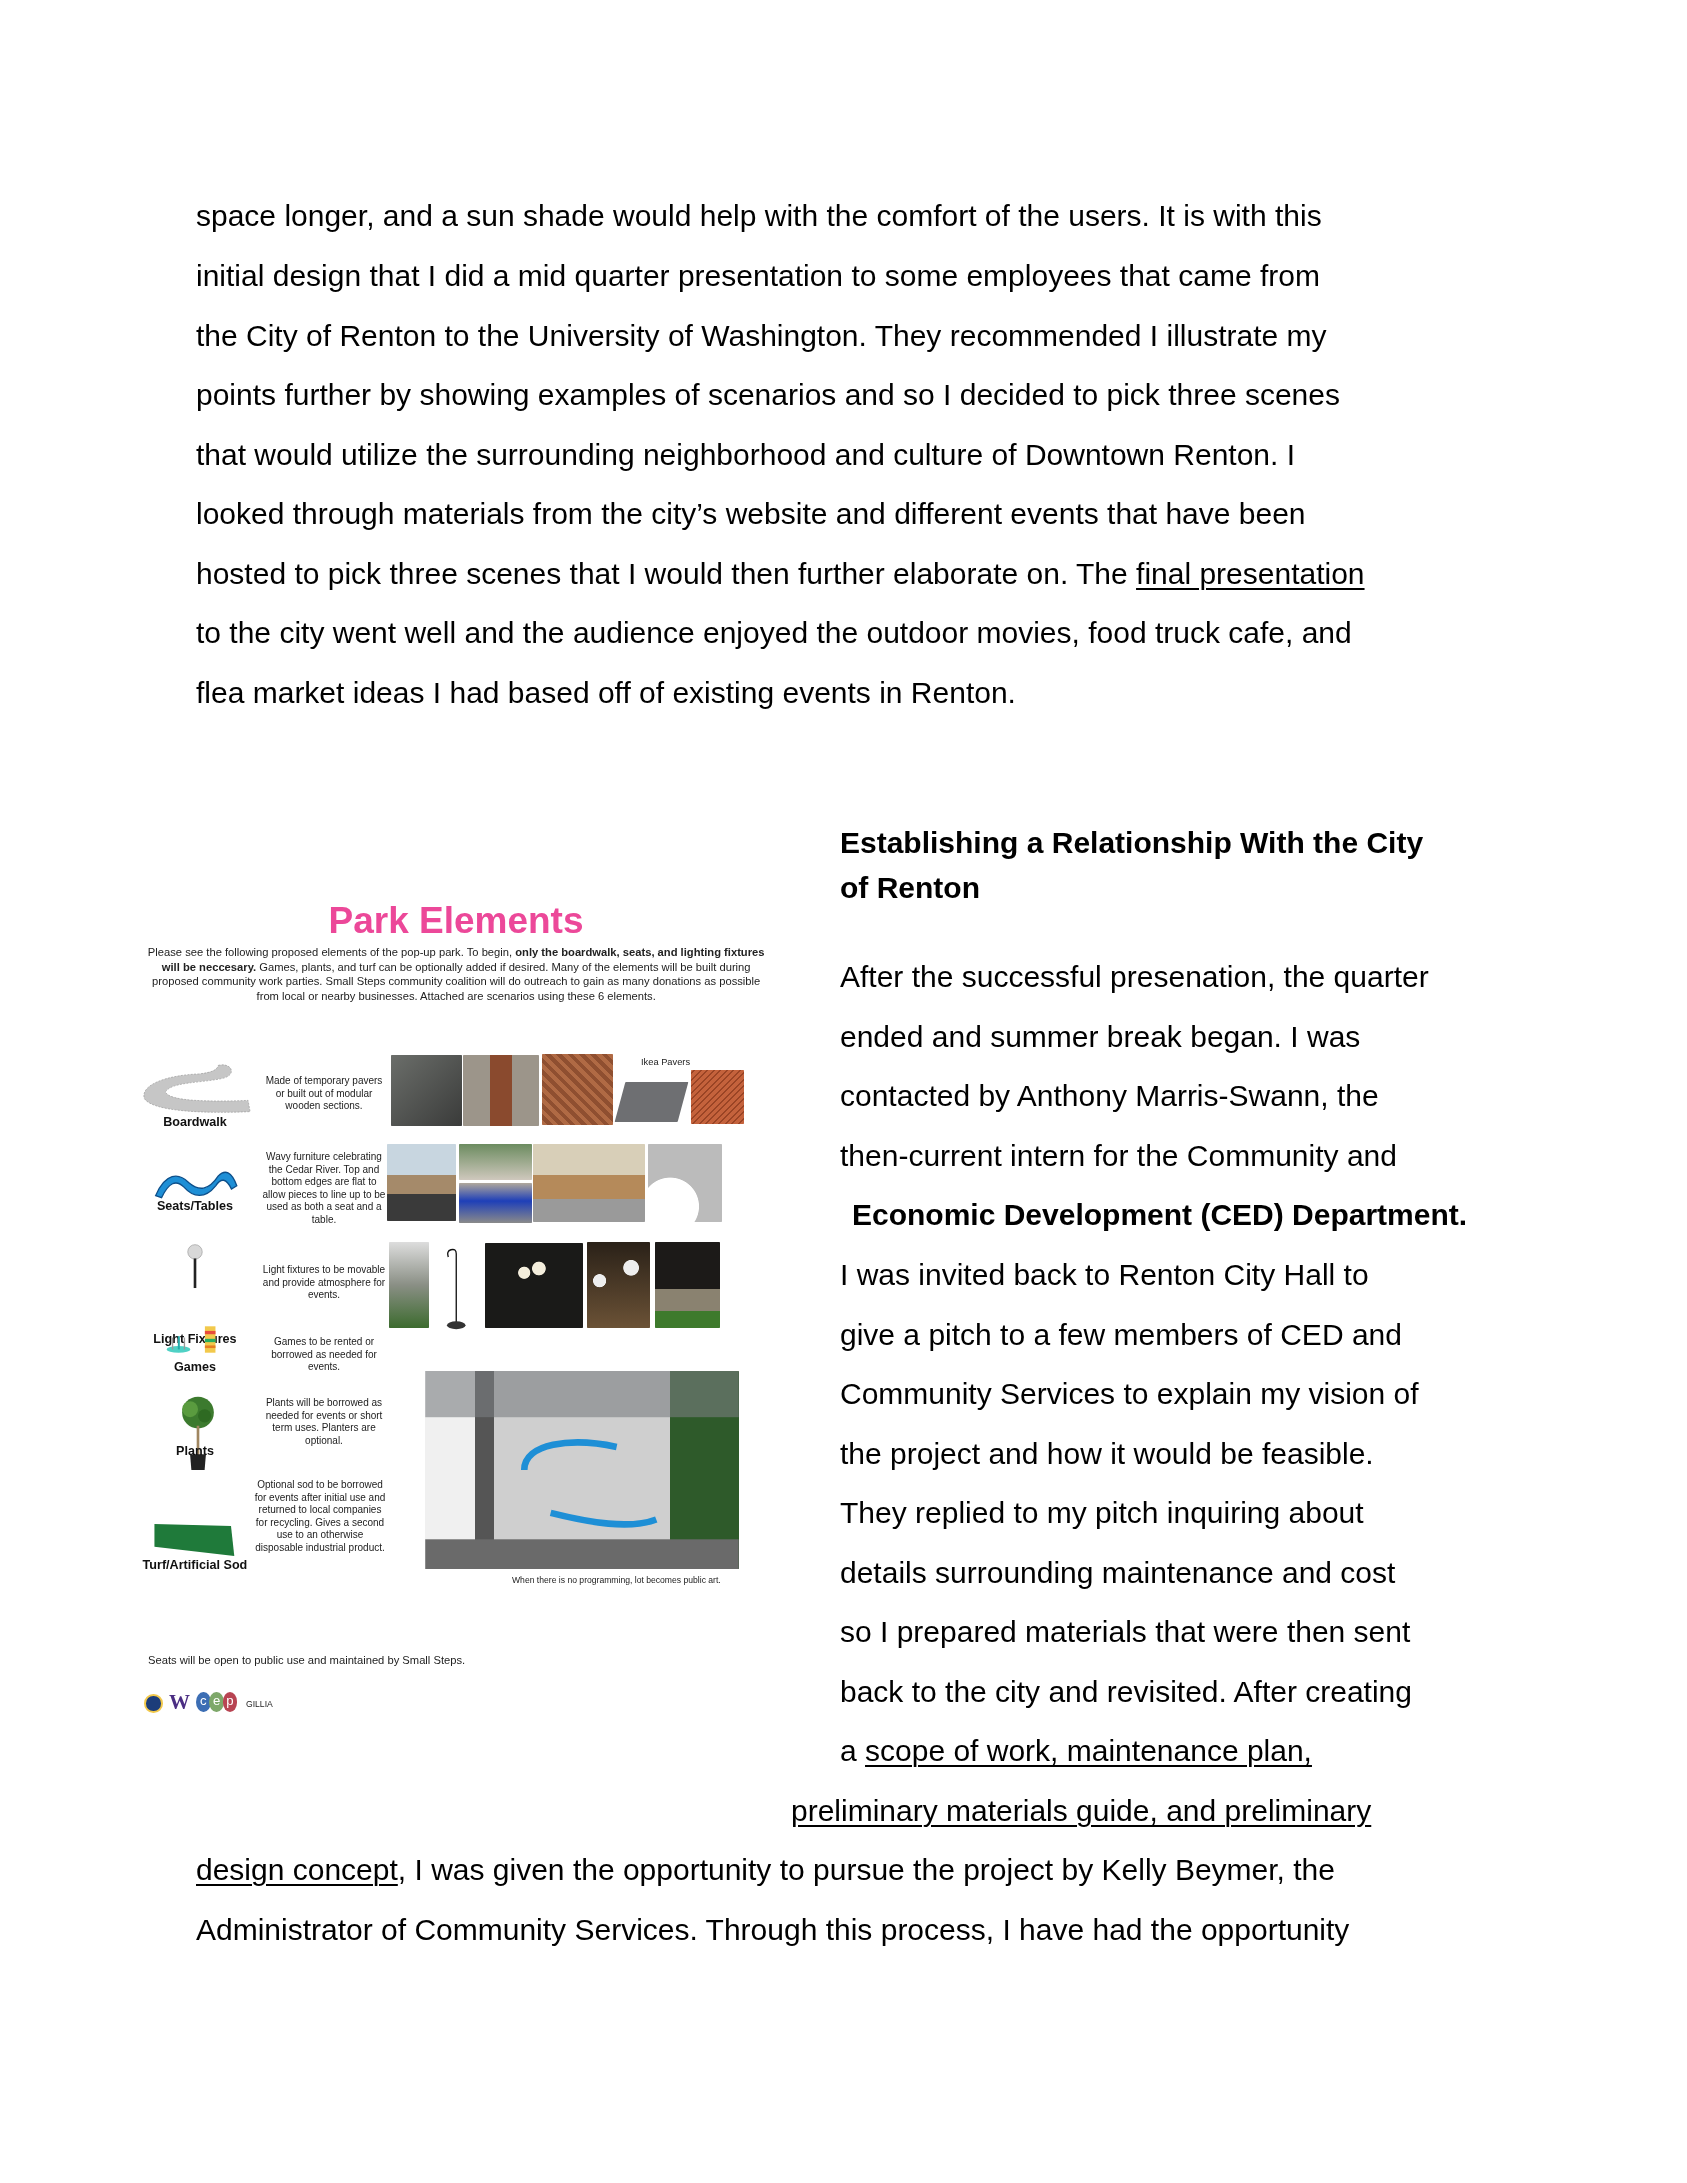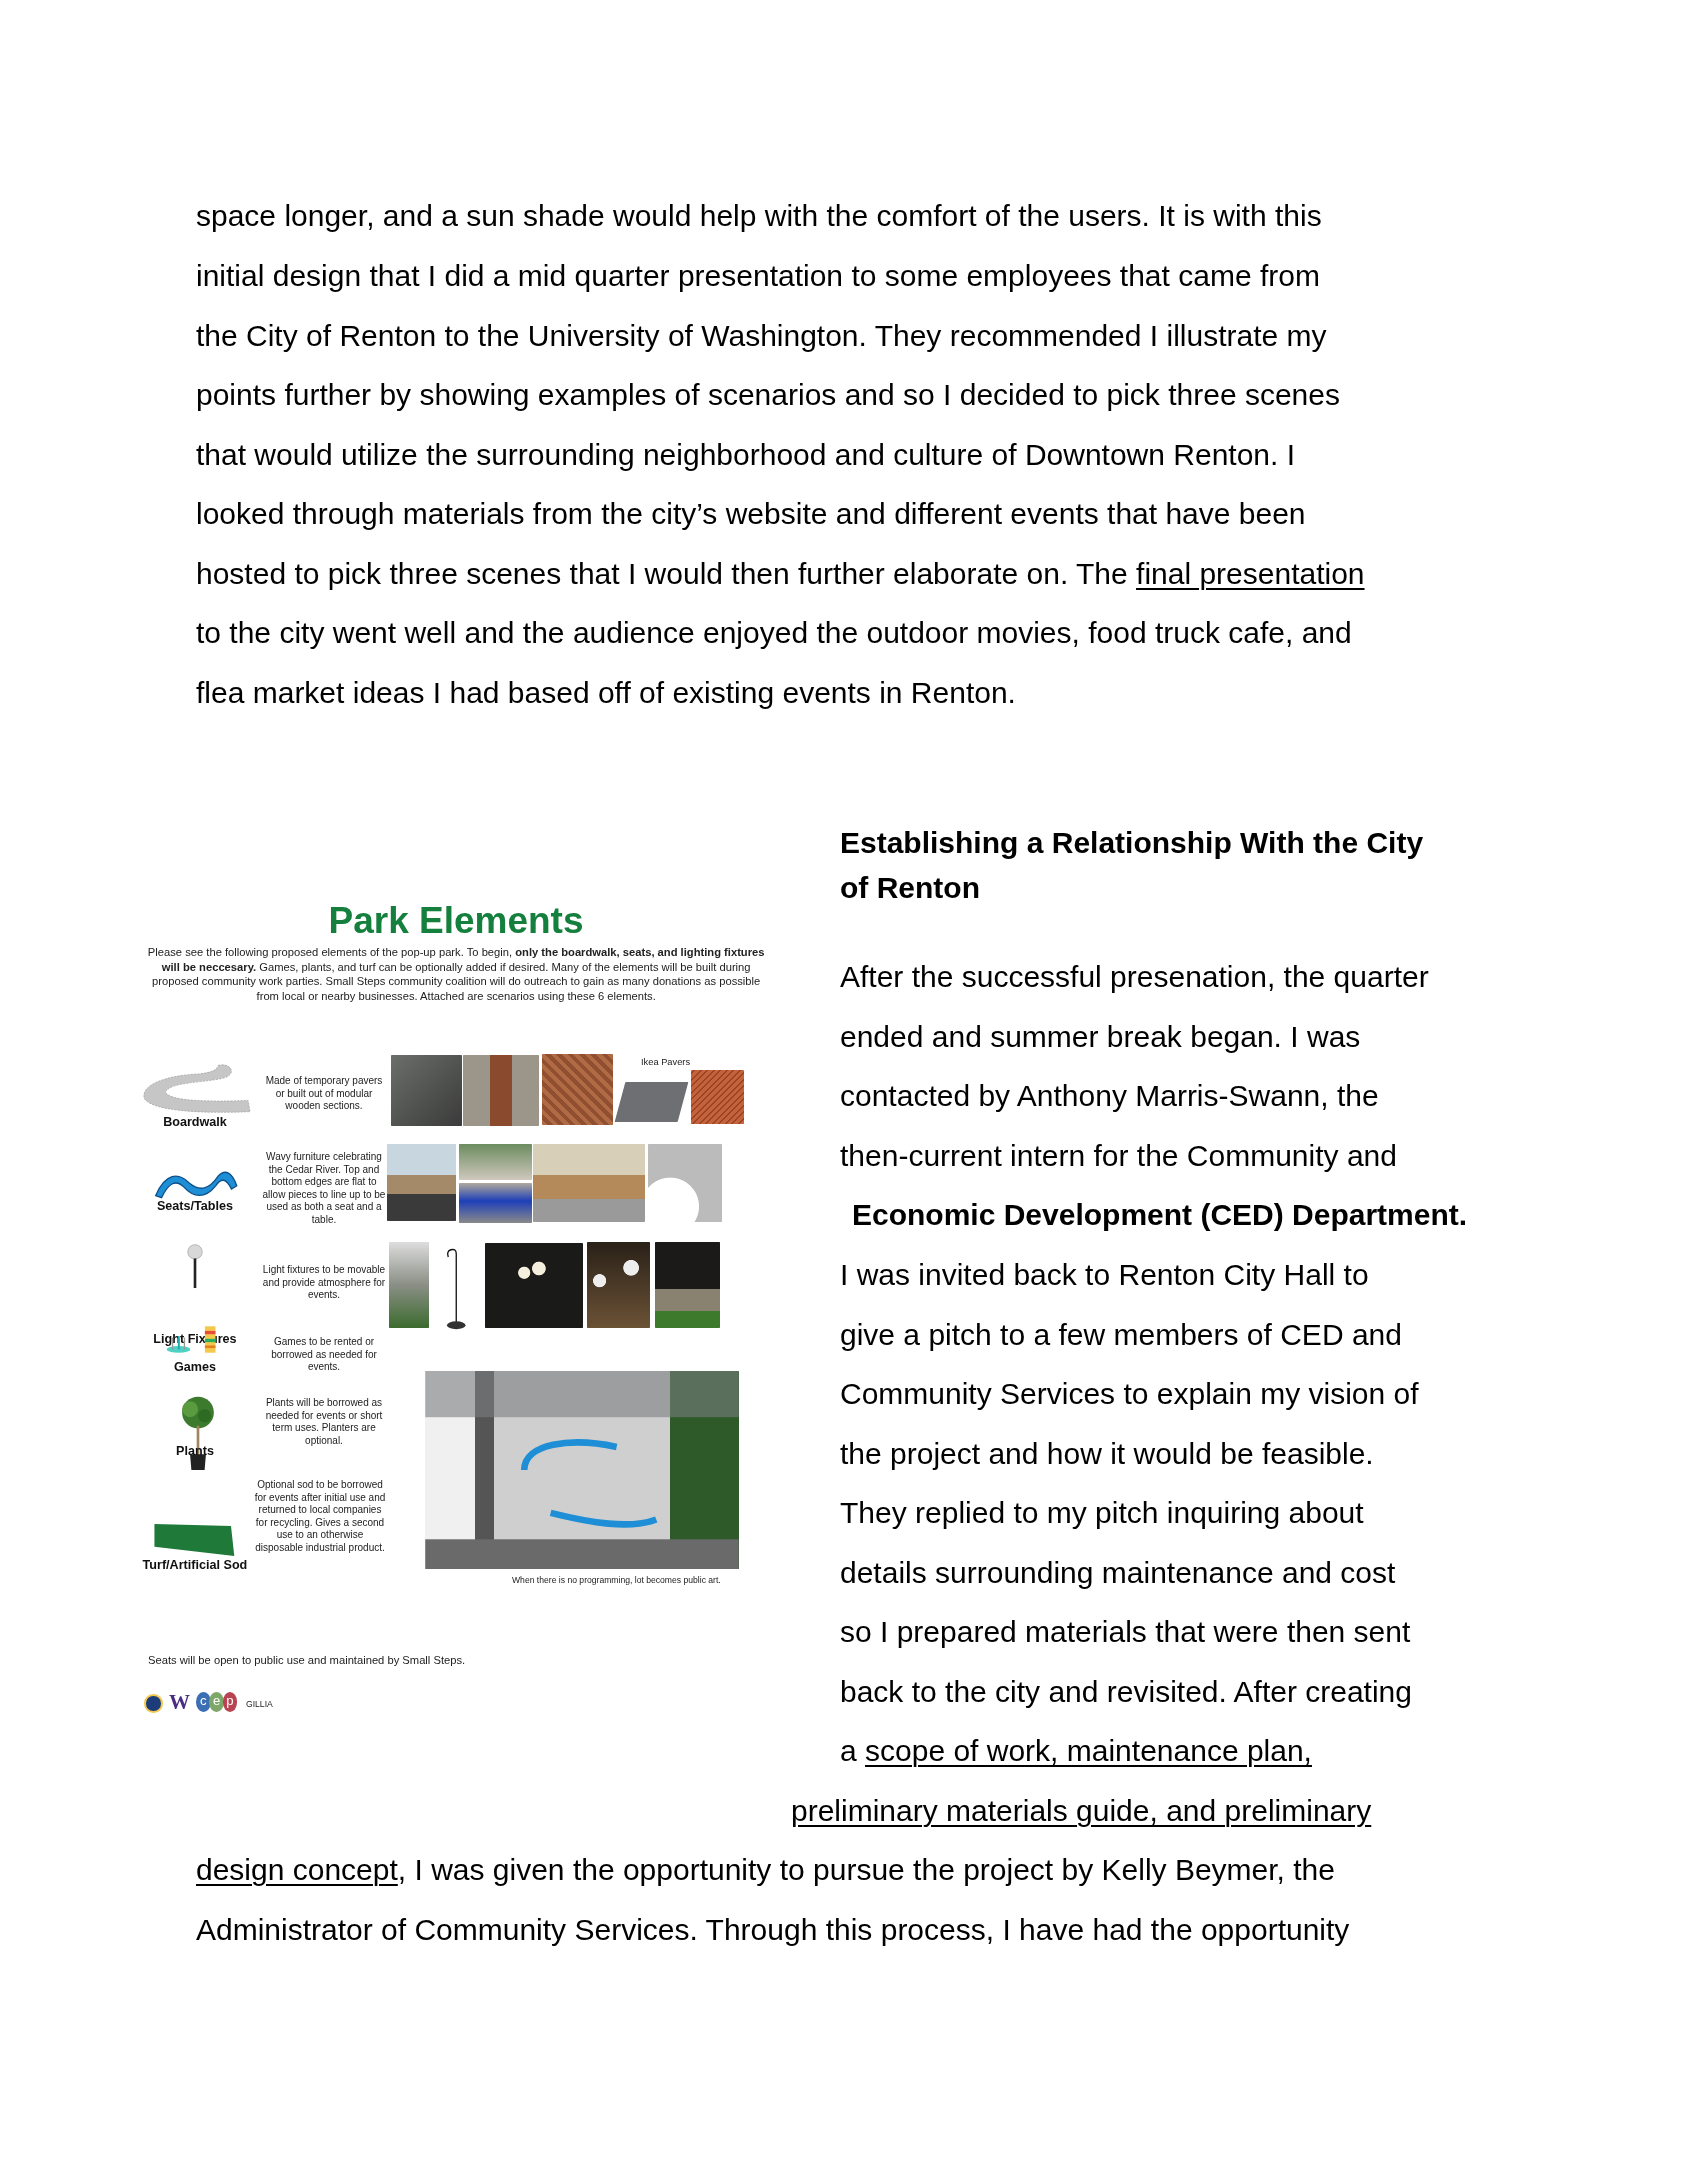--- a/index.html
+++ b/index.html
@@ -4,21 +4,21 @@
 <style>
   html, body { margin:0; padding:0; background:#ffffff; }
   body { width:1687px; height:2183px; position:relative; overflow:hidden;
          font-family:"Liberation Sans", sans-serif; color:#000; }
   .line { position:absolute; font-size:30px; line-height:36px; white-space:nowrap; }
   .u { text-decoration:underline; text-decoration-thickness:2px; text-underline-offset:4px;text-align:right; }
   .heading { position:absolute; left:840px; font-size:30px; font-weight:bold; line-height:45px; white-space:nowrap; }
 
   
   .figure { position:absolute; left:132px; top:860px; width:648px; height:860px; }
-  .pe-title { position:absolute; left:0; top:40px; width:648px; text-align:center; color:#15803d;
+  .pe-title { position:absolute; left:0; top:40px; width:648px; text-align:center; color:#ec4899;
               font-size:37px; font-weight:bold; }
   .pe-intro { position:absolute; left:13.2px; top:85px; width:622px; text-align:center; font-size:11.2px; line-height:14.6px; color:#222; }
   .pe-intro b { font-weight:bold; }
   .elem-label { position:absolute; width:126px; text-align:center; font-size:12.6px; font-weight:bold; color:#111; }
   .elem-desc { position:absolute; width:126px; text-align:center; font-size:10px; line-height:12.6px; color:#222; }
   .photo { position:absolute; border-radius:0.7px; }
   .small-cap { position:absolute; font-size:9.3px; color:#222; }
   .note { position:absolute; left:13.2px; width:622px; font-size:11.2px; line-height:14.6px; color:#222; }
   .caption { position:absolute; left:26.5px; top:900px; width:635px; font-size:20.5px; line-height:26.5px; color:#444; }
   .logo { position:absolute; }

